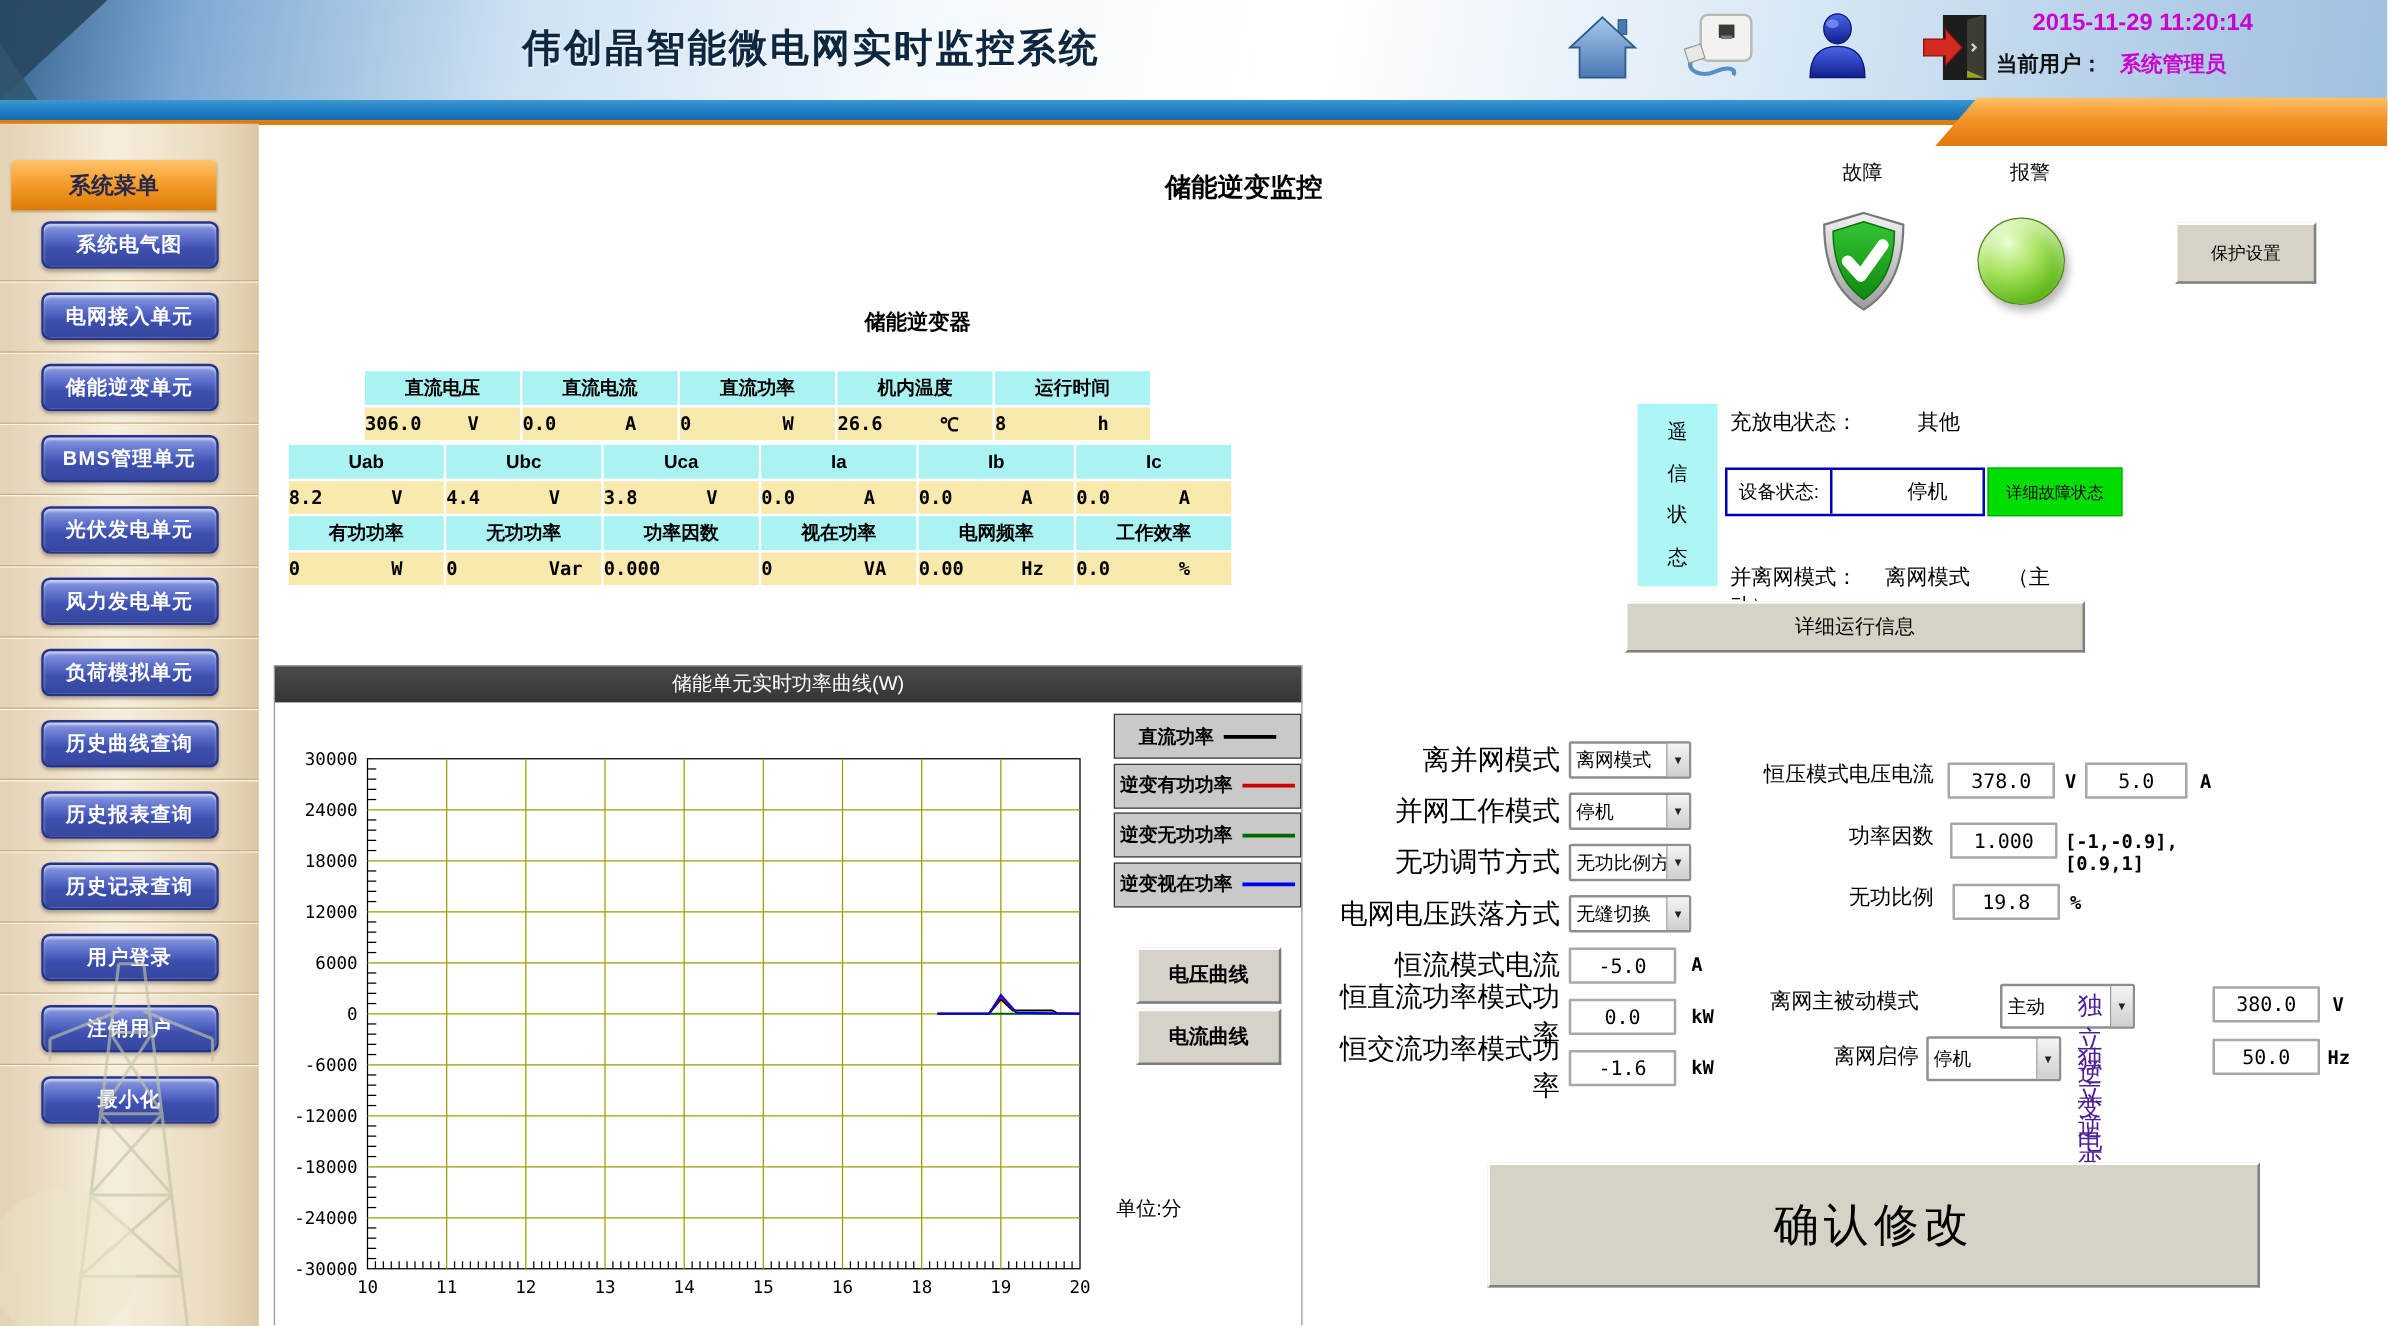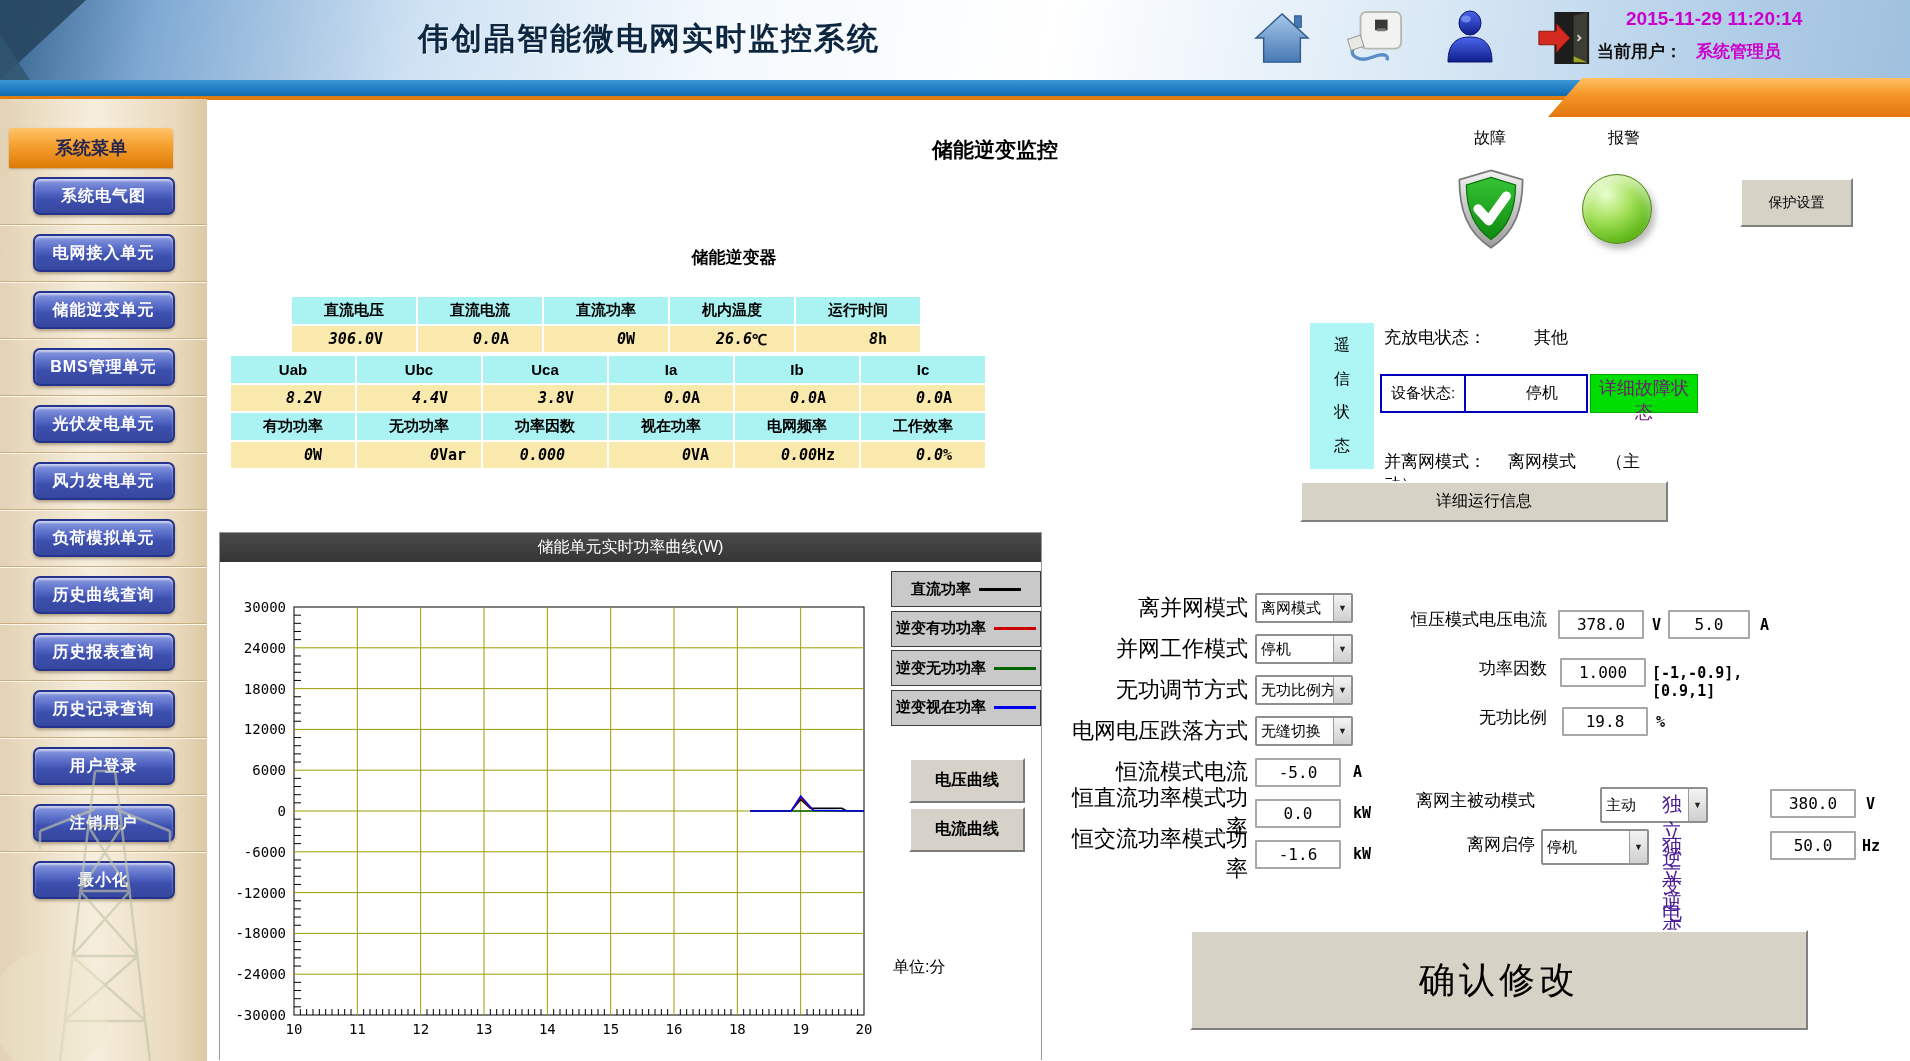--- a/index.html
+++ b/index.html
@@ -49,21 +49,21 @@
     font-size:21px;font-weight:bold;color:#000;}
   .section-title{position:absolute;left:664px;top:246px;width:140px;text-align:center;
     font-size:17px;font-weight:bold;color:#000;}
 
   
   .dtable{position:absolute;display:grid;gap:2px;background:#ffffff;}
   .th{background:#abf2f2;height:27px;display:flex;align-items:center;justify-content:center;
     font-size:15px;font-weight:bold;color:#000;}
   .td{background:#fae9ad;height:26px;display:flex;align-items:center;
     font-family:"DejaVu Sans Mono",monospace;font-size:15px;font-weight:bold;color:#000;}
-  .tval{flex:1;text-align:right;font-style:italic;}
+  .tval{flex:1;text-align:left;}
   .tunit{width:42px;text-align:left;}
 
   
   .chart-panel{position:absolute;left:219px;top:532px;width:823px;height:528px;
     background:#ececec;border:1px solid #9a9a9a;box-sizing:border-box;}
   .chart-titlebar{height:29px;background:linear-gradient(#4a4a4a,#353535);color:#fff;
     display:flex;align-items:center;justify-content:center;font-size:16px;}
   .legend-box{position:absolute;left:671px;top:38px;width:148px;height:34px;background:#c9c9c9;
     border:1px solid #3c3c3c;display:flex;align-items:center;justify-content:center;gap:8px;cursor:pointer;}
   .legend-label{font-size:15px;font-weight:bold;color:#000;white-space:nowrap;}
@@ -87,21 +87,21 @@
     display:flex;flex-direction:column;align-items:center;justify-content:space-around;
     font-size:16px;color:#000;padding:6px 0;box-sizing:border-box;}
   .charge-row{position:absolute;left:1384px;top:326px;font-size:17px;color:#000;}
   .charge-val{margin-left:48px;}
   .device-box{position:absolute;left:1380px;top:374px;width:208px;height:39px;border:2px solid #0000bb;
     background:#ffffff;display:flex;box-sizing:border-box;gap:32px;}
   .device-label{width:82px;border-right:2px solid #0000bb;display:flex;align-items:center;
     justify-content:center;font-size:15px;color:#000;}
   .device-val{flex:1;display:flex;align-items:center;justify-content:center;font-size:16px;color:#000;}
   .fault-detail-btn{position:absolute;left:1590px;top:374px;width:108px;height:39px;background:#00dd00;
-    border:1px solid #00aa00;color:#701a75;font-size:18px;cursor:pointer;font-family:inherit;}
+    border:1px solid #00aa00;color:#000000;font-size:13px;cursor:pointer;font-family:inherit;}
   .gridmode-row{position:absolute;left:1384px;top:450px;font-size:17px;color:#000;}
   .gridmode-val{margin-left:22px;}
   .gridmode-extra{margin-left:30px;}
   .runinfo-btn{position:absolute;left:1300px;top:481px;width:368px;height:41px;font-size:16px;}
 
   
   .form-left{position:absolute;left:1060px;top:592px;width:340px;display:flex;flex-direction:column;gap:9px;}
   .frow{height:32px;display:flex;align-items:center;}
   .flabel{width:188px;text-align:right;font-size:22px;color:#000;padding-right:7px;}
   .combo{width:98px;height:30px;background:#ffffff;border:2px solid #8f8f8f;border-radius:2px;

